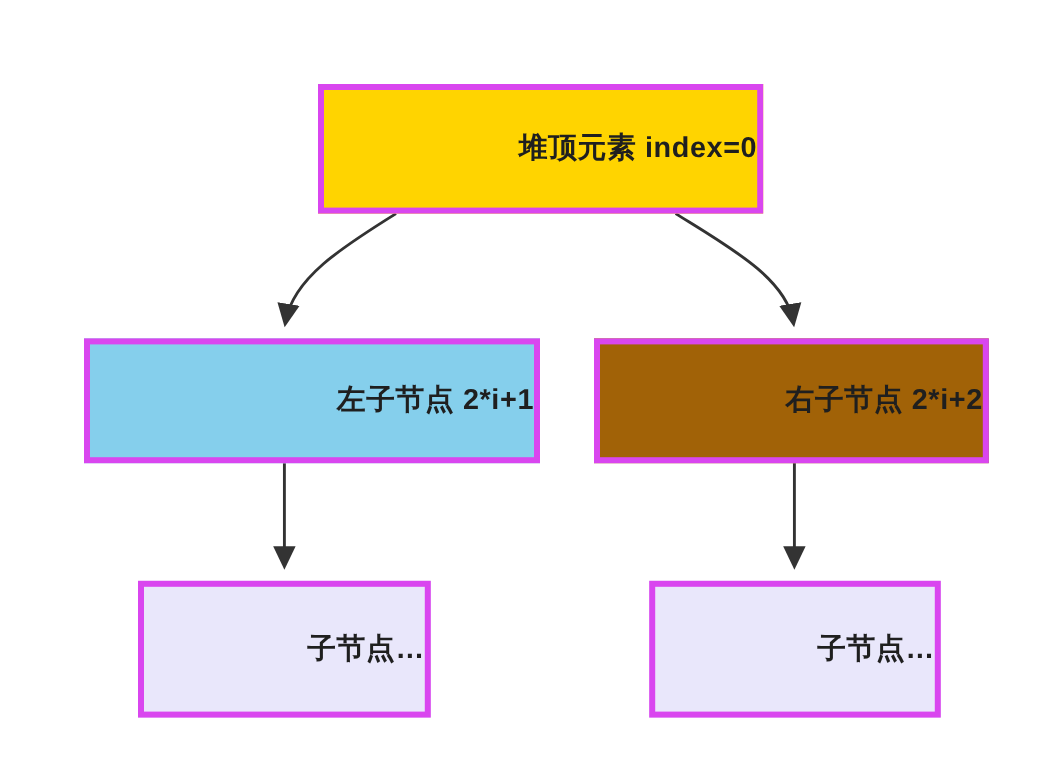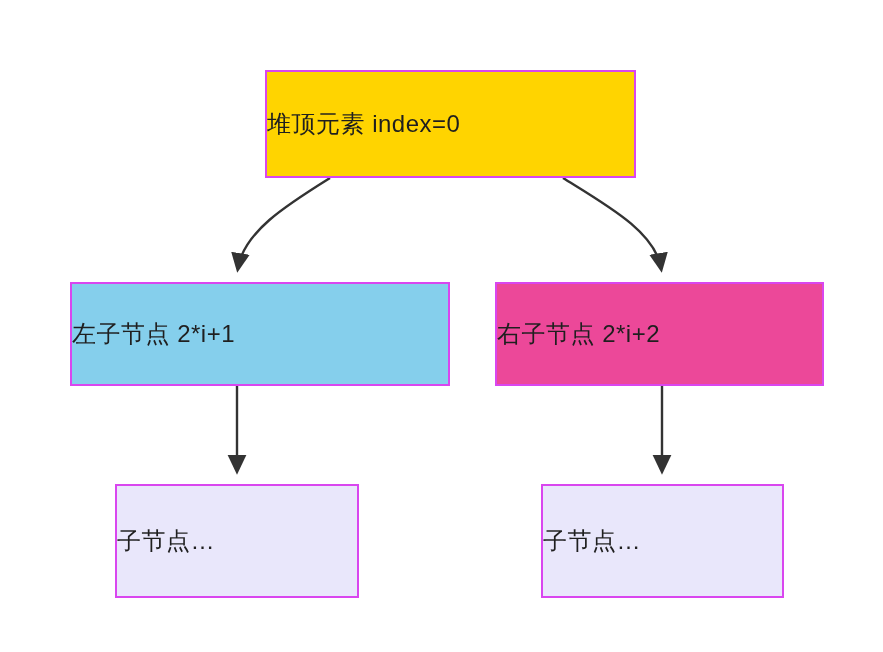--- a/index.html
+++ b/index.html
@@ -24,25 +24,26 @@
     position: absolute;
     left: 0;
     top: 0;
     width: 883px;
     height: 652px;
     pointer-events: none;
   }
   .node {
     position: absolute;
     box-sizing: border-box;
-    border: 2px solid #d946ef;
+    border: 5px solid #d946ef;
     display: flex;
     align-items: center;
-    justify-content: flex-start;
+    justify-content: flex-end;
     text-align: center;
+    font-weight: bold;
   }
   .node-label {
     font-size: 24px;
     line-height: 1.25;
     color: #1f1f1f;
     letter-spacing: 0.5px;
     white-space: nowrap;
   }
   
   #node-root {
@@ -58,21 +59,21 @@
     top: 282px;
     width: 380px;
     height: 104px;
     background: #85cfec;
   }
   #node-right-child {
     left: 495px;
     top: 282px;
     width: 329px;
     height: 104px;
-    background: #ec4899;
+    background: #a16207;
   }
   
   #node-left-leaf {
     left: 115px;
     top: 484px;
     width: 244px;
     height: 114px;
     background: #e9e7fb;
   }
   #node-right-leaf {

